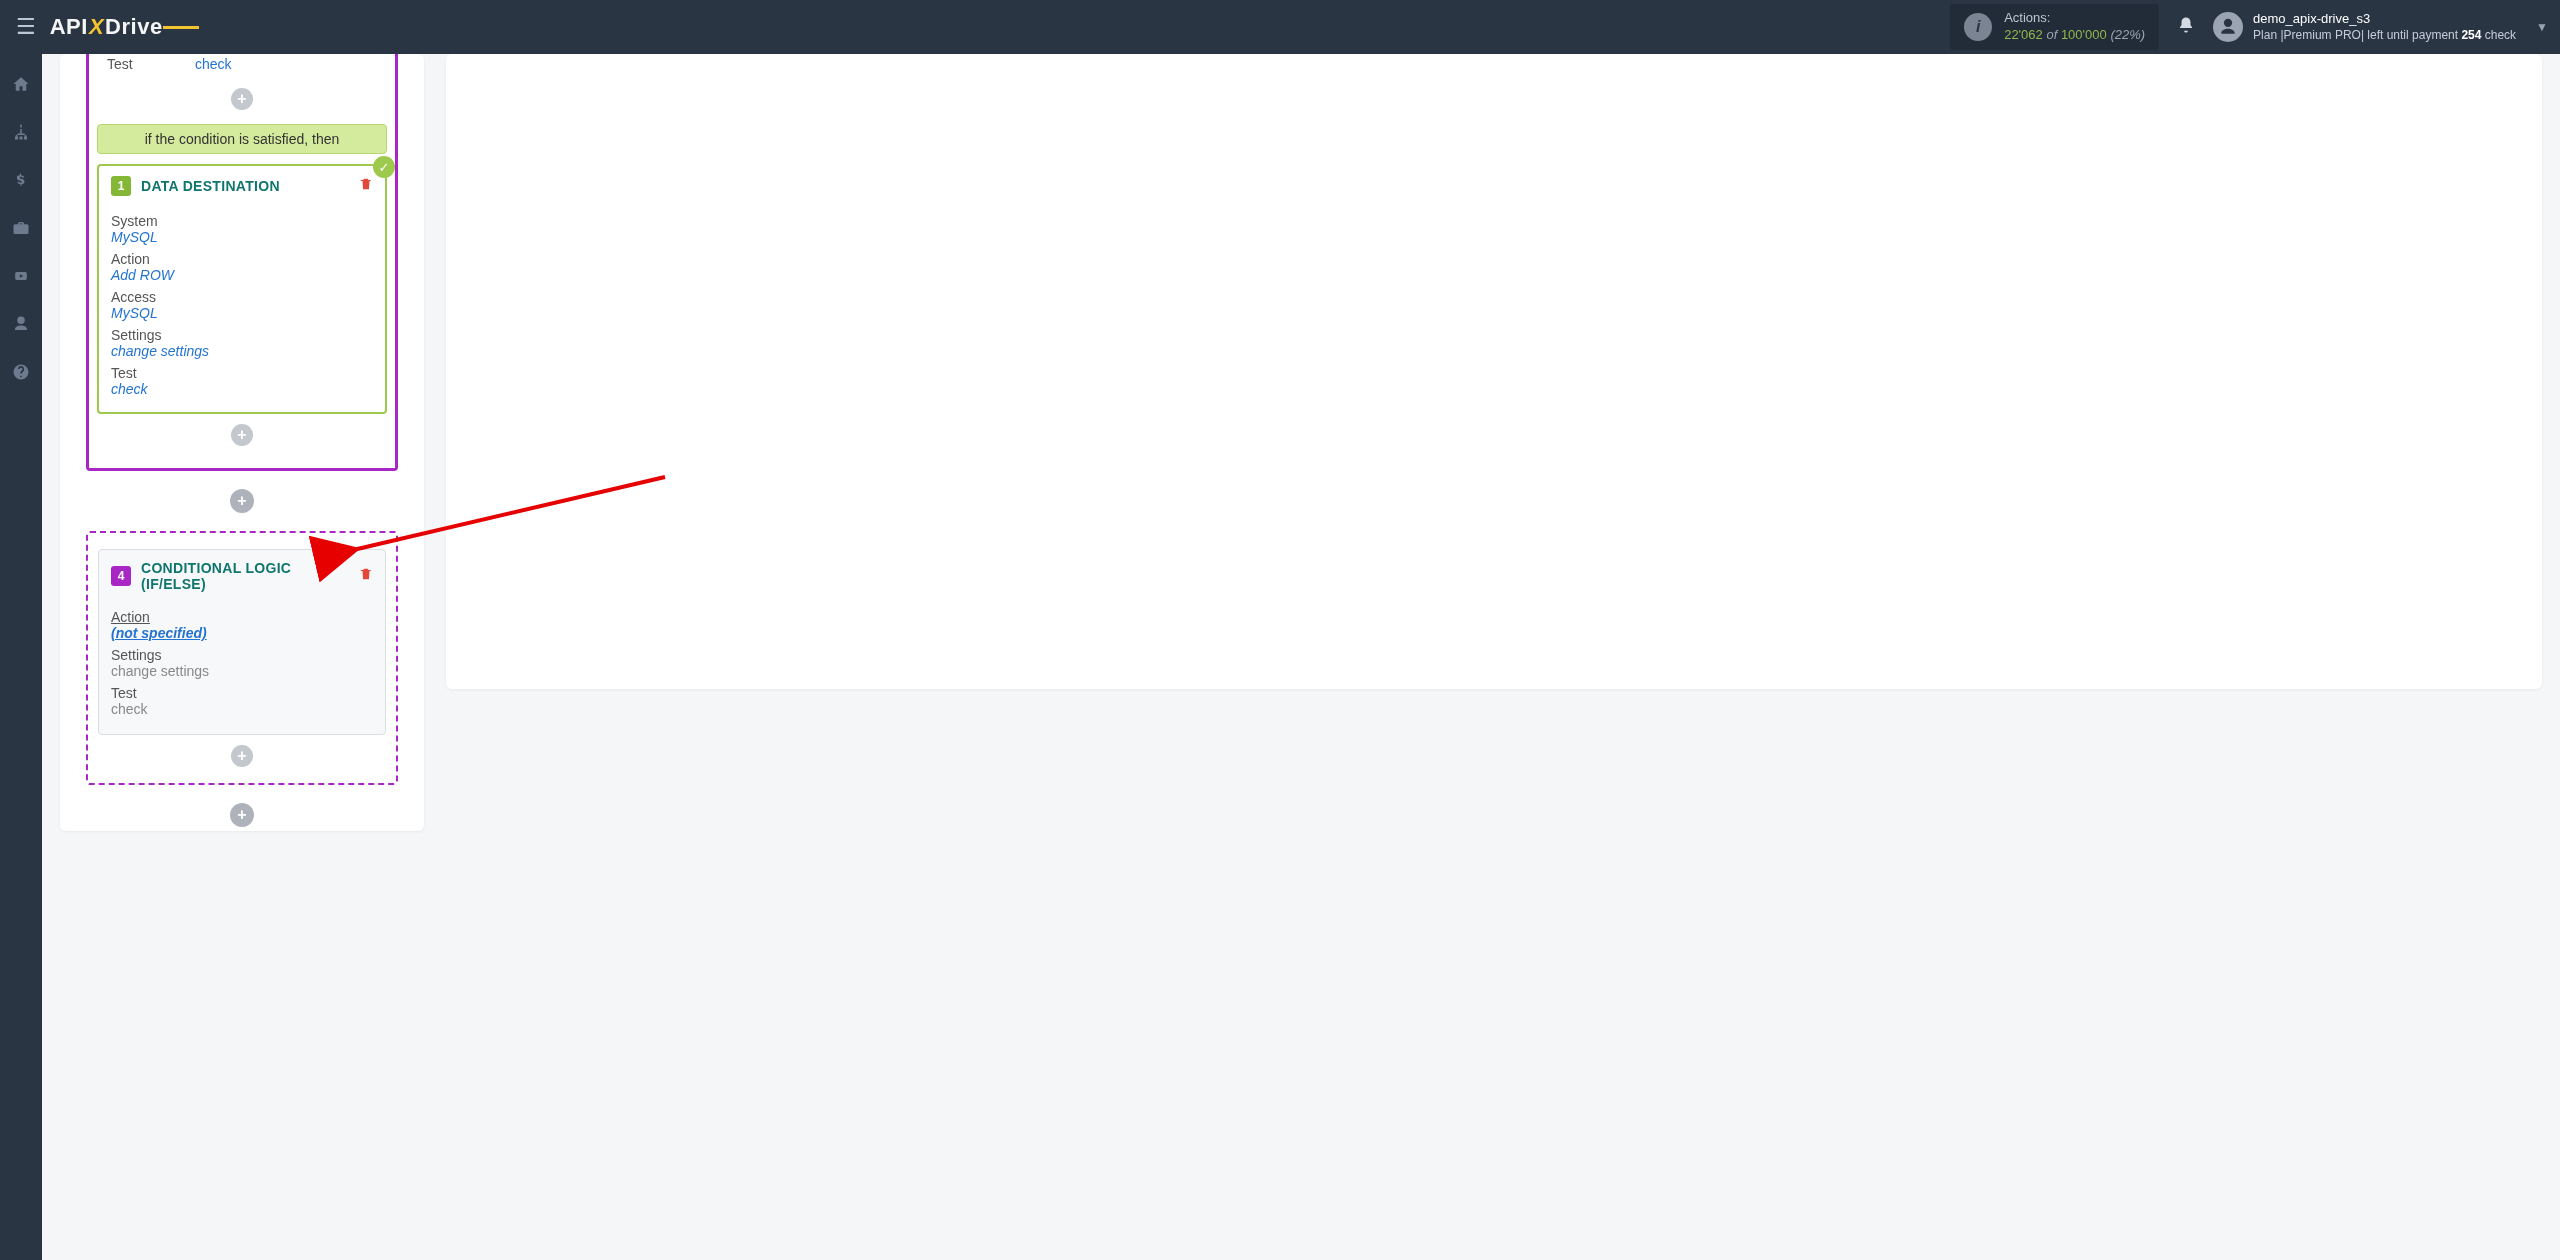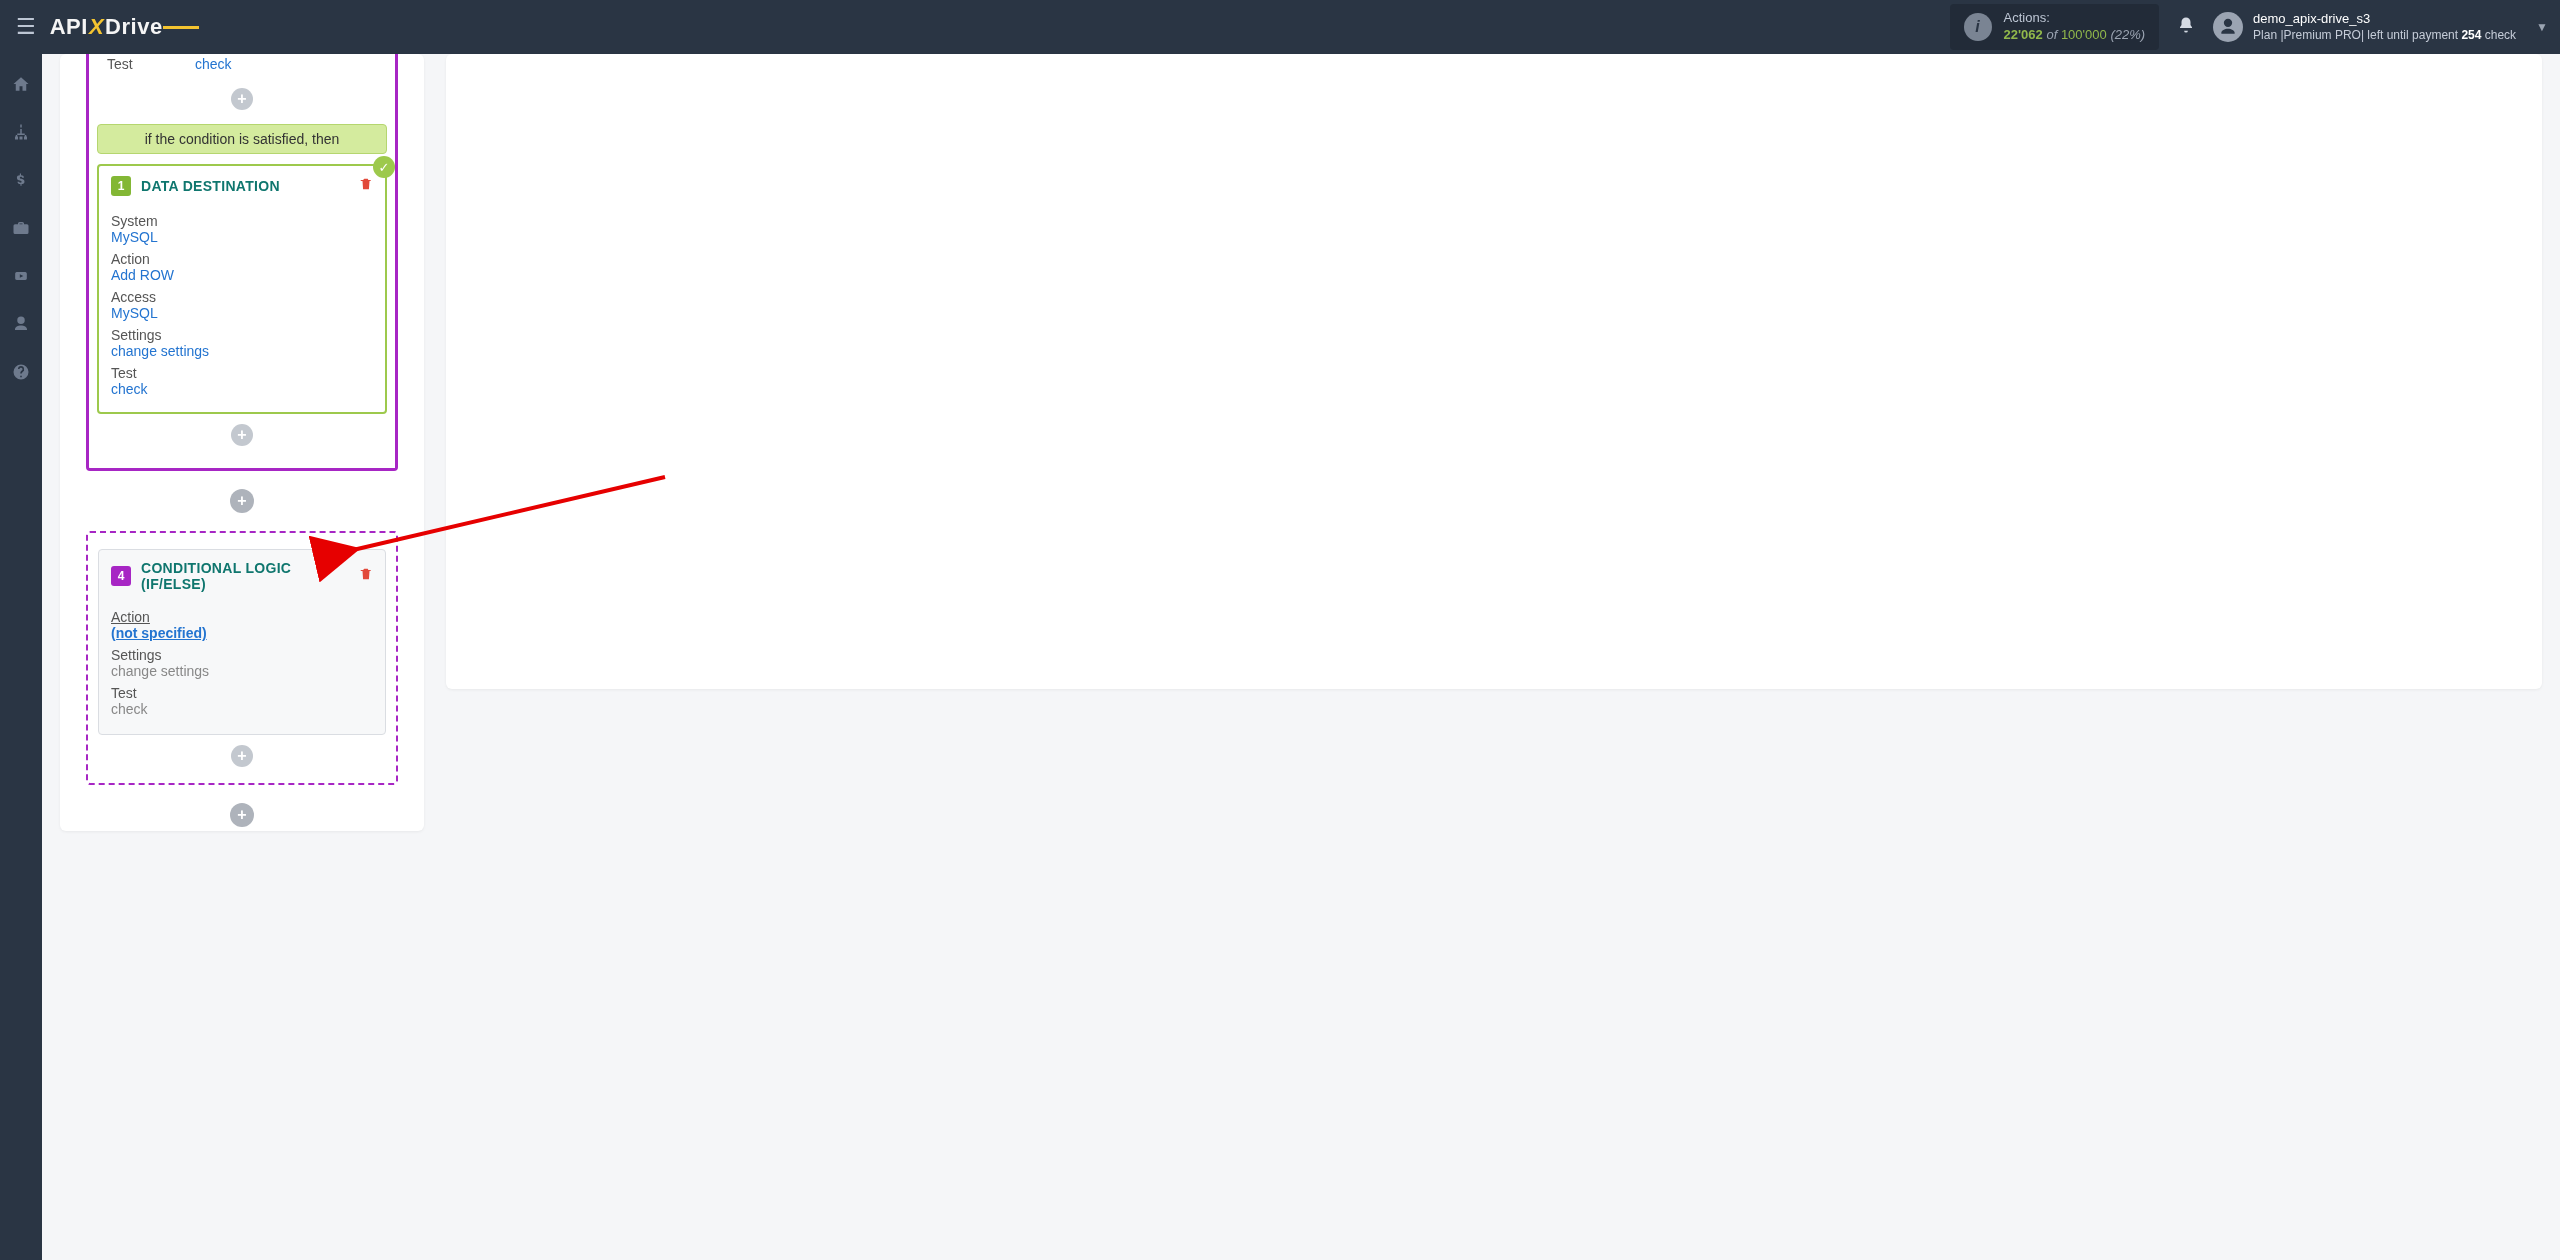--- a/index.html
+++ b/index.html
@@ -10,21 +10,21 @@
 .logo .api { color: #f5f5f5; }
 .logo .x { color: #f4c430; font-weight: 900; font-style: italic; margin: 0 1px; }
 .logo .drive { color: #f5f5f5; }
 .logo .bar { width: 36px; height: 3px; background: #f4c430; margin-top: 1px; }
 .logo-wrap { display: flex; flex-direction: row; align-items: center; }
 .spacer { flex: 1; }
 .actions-box { background: #222b38; border-radius: 4px; padding: 6px 14px; display: flex; align-items: center; gap: 12px; margin-right: 18px; }
 .info-icon { width: 28px; height: 28px; border-radius: 50%; background: #7a8493; display: flex; align-items: center; justify-content: center; color: #2a3544; font-style: italic; font-weight: bold; font-size: 16px; }
 .actions-text { font-size: 13px; line-height: 1.3; }
 .actions-label { color: #bdc6d4; }
-.actions-count { color: #91b84b; font-weight: 700; }
+.actions-count { color: #91b84b; font-weight: 400; }
 .actions-of { color: #9ba4b2; font-style: italic; }
 .actions-total { color: #91b84b; text-align: center; }
 .actions-pct { color: #9ba4b2; font-style: italic; }
 .bell { color: #d4dae3; font-size: 18px; margin-right: 18px; cursor: pointer; }
 .user-area { display: flex; align-items: center; gap: 10px; color: #eef1f5; cursor: pointer; }
 .avatar { width: 30px; height: 30px; border-radius: 50%; background: #9ba4b2; display: flex; align-items: center; justify-content: center; }
 .avatar svg { width: 20px; height: 20px; fill: #2a3544; }
 .user-text { font-size: 13px; line-height: 1.3; }
 .user-name { color: #fff; }
 .user-plan { color: #c5ccd8; font-size: 12px; }
@@ -51,21 +51,21 @@
 .dest-card .corner-check { position: absolute; top: -10px; right: -10px; width: 22px; height: 22px; border-radius: 50%; background: #9dc94c; color: #fff; display: flex; align-items: center; justify-content: center; font-size: 13px; }
 .card-head { display: flex; align-items: center; padding: 10px 12px; }
 .num-badge { width: 20px; height: 20px; border-radius: 3px; color: #fff; font-size: 12px; font-weight: 700; display: flex; align-items: center; justify-content: center; margin-right: 10px; }
 .num-green { background: #83b735; }
 .num-purple { background: #a726c4; }
 .card-title { font-size: 14px; font-weight: 700; color: #0f766e; letter-spacing: .3px; flex: 1; }
 .del-icon { color: #e2493a; font-size: 16px; cursor: pointer; }
 .card-body { padding: 4px 12px 12px 12px; }
 .kv-row { display: flex; padding: 3px 0; font-size: 14px; flex-direction: column; }
 .kv-row .k { width: 88px; color: #555; }
-.kv-row .v { color: #2374d0; cursor: pointer; }
+.kv-row .v { color: #2374d0; cursor: pointer; font-style: italic; }
 .kv-row .v-gray { color: #888; }
 .kv-row .k-under { text-decoration: underline; }
 .kv-row .v-under { text-decoration: underline; font-weight: 600; }
 
 .big-plus { width: 24px; height: 24px; border-radius: 50%; background: #aeb3bb; color: #fff; display: flex; align-items: center; justify-content: center; font-size: 16px; font-weight: 700; margin: 18px auto 0 auto; cursor: pointer; }
 
 .dashed-block { margin: 18px 26px 0 26px; border: 2px dashed #a726c4; border-radius: 4px; padding: 16px 10px; }
 .inner-card { border: 1px solid #dadde2; border-radius: 4px; background: #f7f8f9; }
 .inner-head { display: flex; align-items: center; padding: 10px 12px; }
 .inner-body { padding: 4px 12px 14px 12px; }

